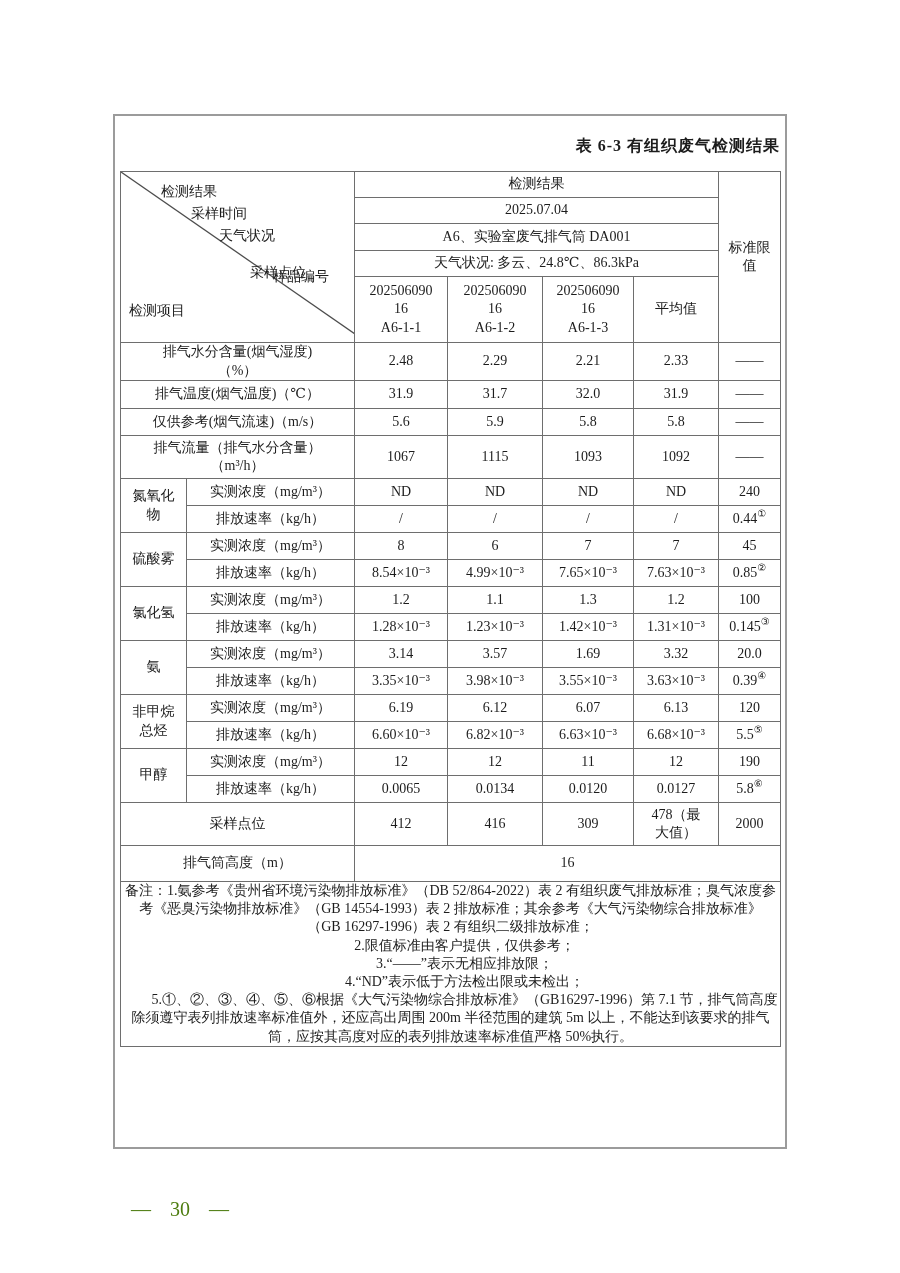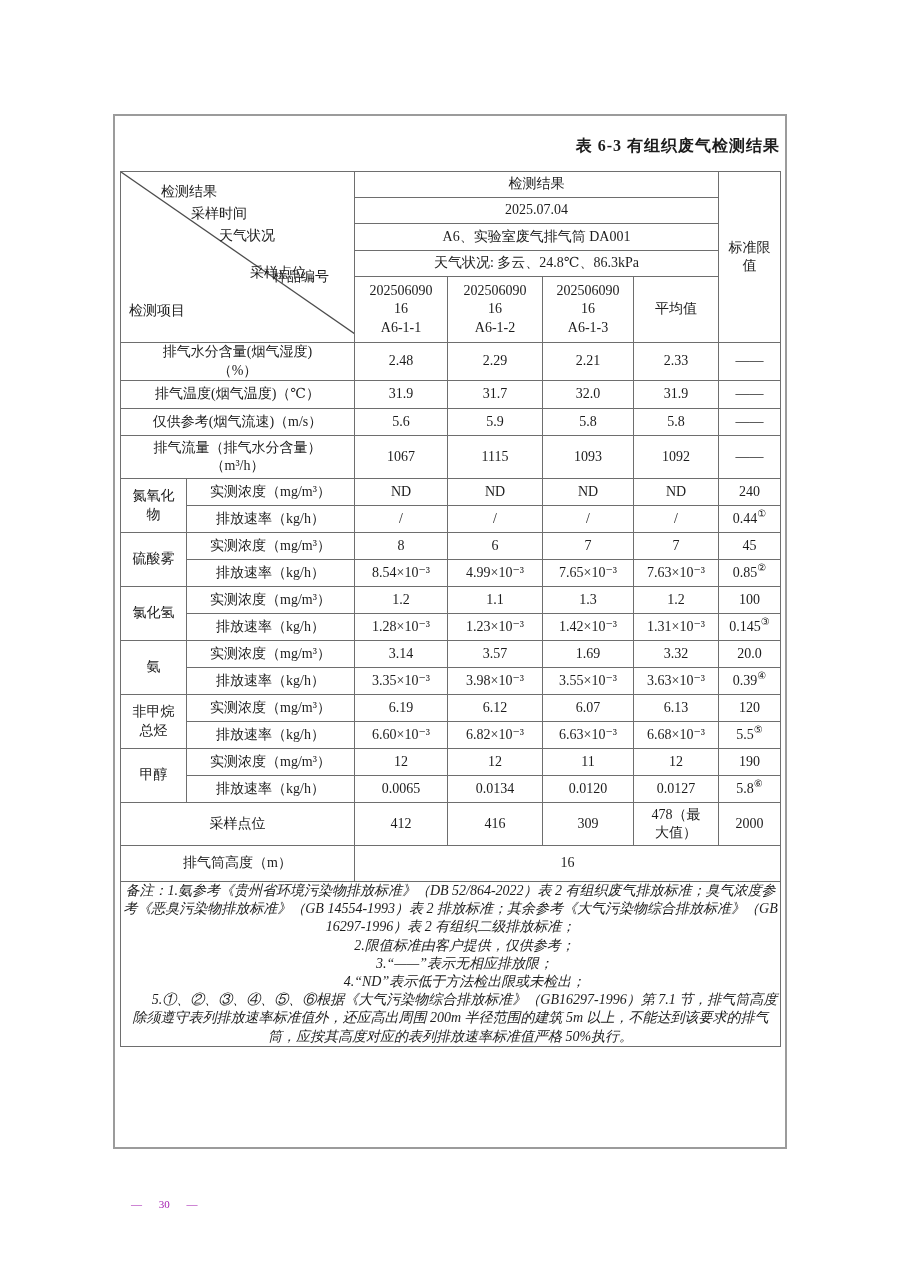--- a/index.html
+++ b/index.html
@@ -32,27 +32,27 @@
   tr.r-tall38{height:38px} tr.r-28{height:28px} tr.r-27{height:27px}
   tr.r-tall43{height:43px} tr.r-p{height:27px} tr.r-odor{height:43px}
   tr.r-stack{height:36px}
   
   td.corner{position:relative;padding:0;}
   td.corner .lab{position:absolute;font-size:14px;white-space:nowrap;}
   td.corner svg{position:absolute;left:0;top:0;}
   .fsup{vertical-align:super;font-size:10px;line-height:0;}
   td.notes{
     text-align:left;vertical-align:top;padding:6px 10px 8px 11px;
-    font-size:14px;line-height:19.4px;font-style:italic;
+    font-size:14px;line-height:19.4px;
   }
   td.notes .note-p{text-indent:0;}
   td.notes .note-p.ind{text-indent:2em;}
   .page-number{
-    position:absolute;left:131px;top:1198px;font-size:11px;
-    word-spacing:14px;color:#a21caf;
+    position:absolute;left:131px;top:1198px;font-size:20px;
+    word-spacing:14px;color:#4d7c0f;
   }
 </style>
 </head>
 <body>
 
 <div class="page-border"></div>
 
 <div class="doc-title">表 6-3 有组织废气检测结果</div>
 
 <table class="report">

